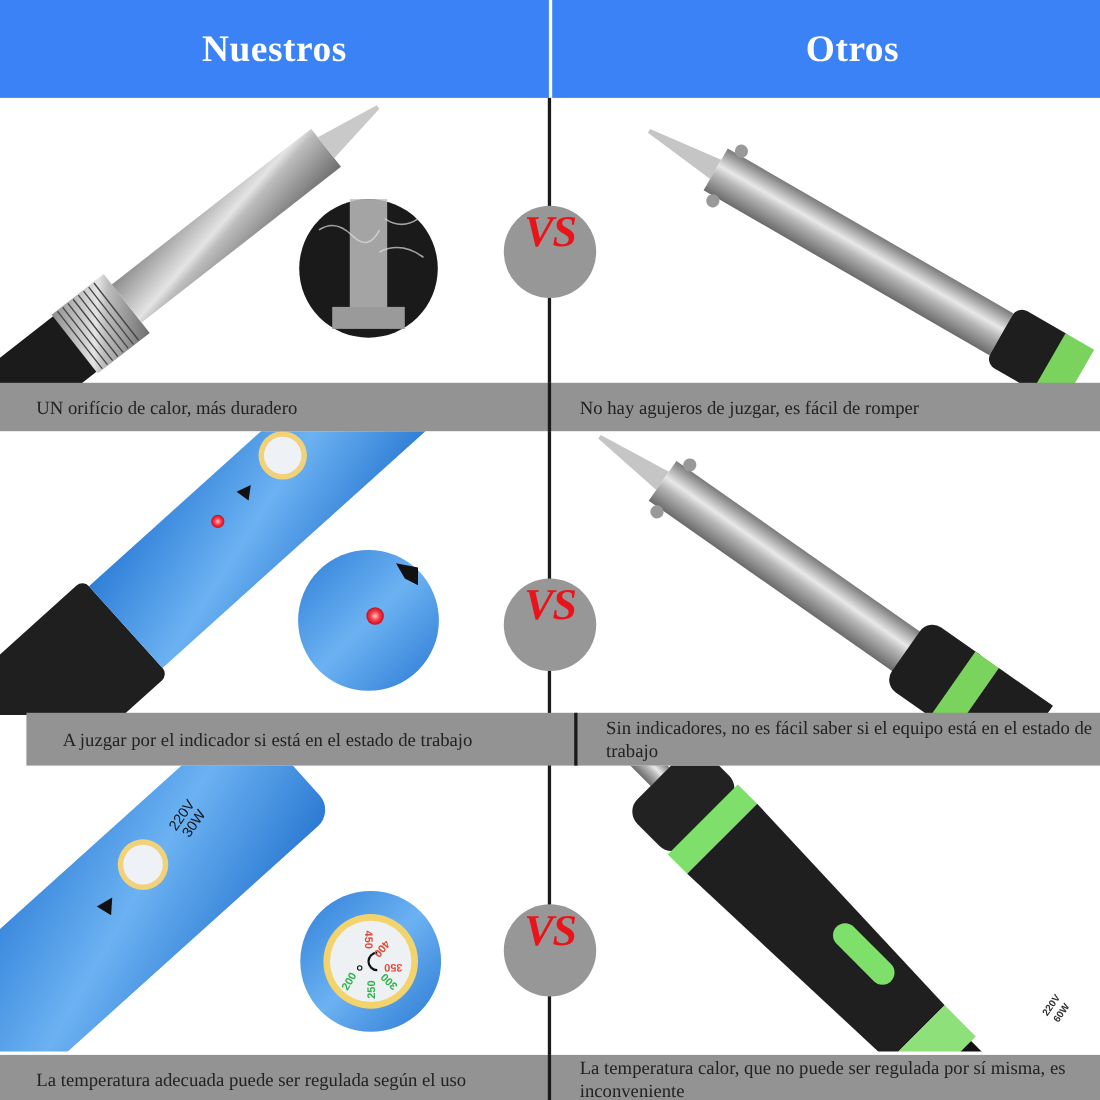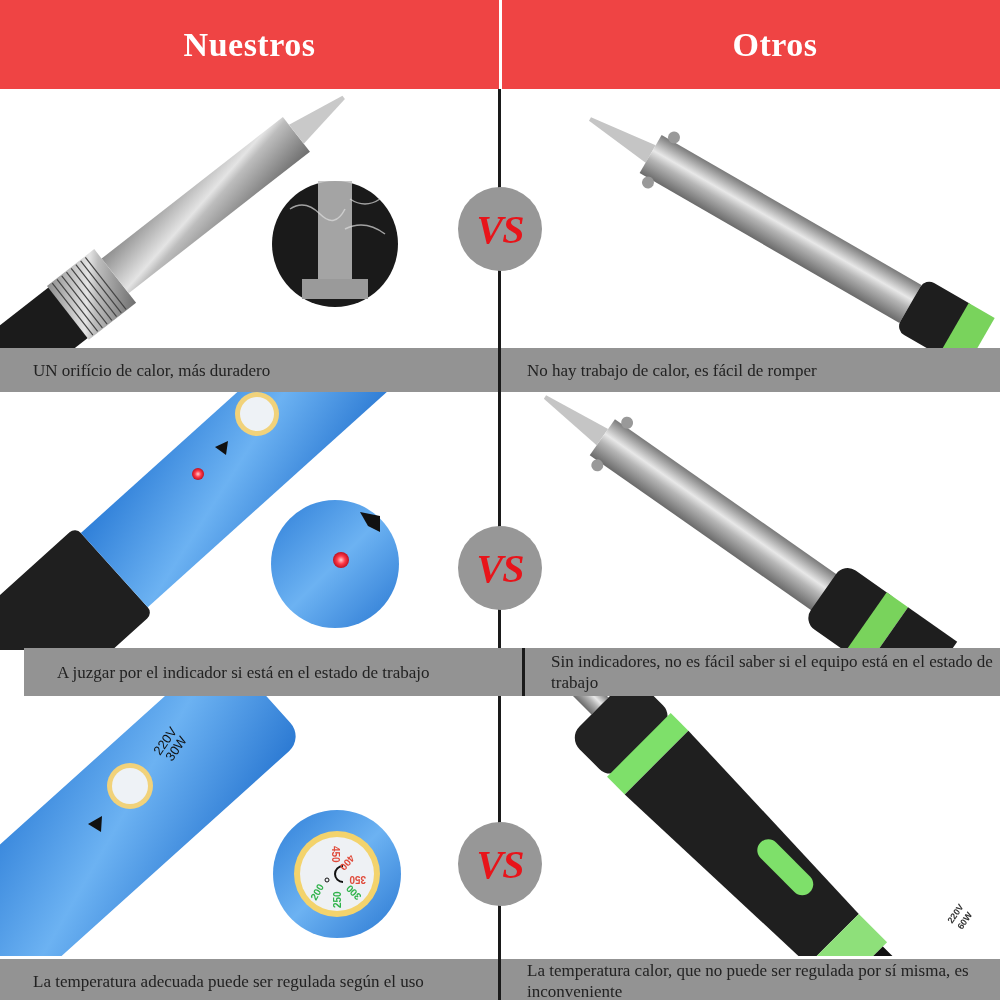--- a/index.html
+++ b/index.html
@@ -1,31 +1,31 @@
 <!DOCTYPE html>
 <html><head>
 <meta charset="utf-8">
 <style>
   *{box-sizing:border-box;margin:0;padding:0;}
   html,body{width:1000px;height:1000px;overflow:hidden;background:#fff;}
   body{position:relative;font-family:"Liberation Serif","DejaVu Serif",serif;}
-  .header{position:absolute;left:0;top:0;width:1000px;height:89px;background:#ef4444;}
+  .header{position:absolute;left:0;top:0;width:1000px;height:89px;background:#3b82f6;}
   .header .col{position:absolute;top:0;height:89px;display:flex;align-items:center;justify-content:center;color:#fff;font-weight:bold;font-size:34px;letter-spacing:0.5px;}
   .header .col.left{left:0;width:499px;}
   .header .col.right{left:526px;width:498px;}
   .header .divider{position:absolute;left:499px;top:0;width:3px;height:89px;background:#fff;}
   .vline{position:absolute;left:498px;top:89px;width:3px;height:911px;background:#1a1a1a;z-index:5;}
   .row{position:absolute;left:0;width:1000px;}
   .scene{position:absolute;left:0;top:0;width:1000px;overflow:hidden;}
   .caption{position:absolute;left:0;width:1000px;background:#939393;z-index:6;}
   .caption .txt{position:absolute;top:0;height:100%;display:flex;align-items:center;color:#222;font-size:17px;line-height:21px;}
   .caption .txt.left{left:33px;width:460px;}
   .caption .txt.right{left:527px;width:468px;}
   .caption .cdiv{position:absolute;left:498px;top:0;width:3px;height:100%;background:#1a1a1a;}
-  .vs{position:absolute;left:458px;width:84px;height:84px;border-radius:50%;background:#979797;z-index:7;display:flex;align-items:center;justify-content:center;}
+  .vs{position:absolute;left:458px;width:84px;height:84px;border-radius:50%;background:#979797;z-index:7;display:flex;justify-content:center;}
   .vs span{color:#e8141a;font-style:italic;font-weight:bold;font-size:40px;font-family:"Liberation Serif",serif;letter-spacing:-1px;}
   svg{position:absolute;overflow:visible;}
 </style>
 </head>
 <body>
 
 <div class="header">
   <div class="col left">Nuestros</div>
   <div class="divider"></div>
   <div class="col right">Otros</div>
@@ -86,21 +86,21 @@
         <rect x="420" y="-30" width="30" height="60" fill="#79d35c"></rect>
       </g>
     </svg>
   </div>
   <div class="vs" style="top:98px;">
       <span>VS</span>
     </div>
   <div class="caption" style="top:259px;height:44px;">
     <div class="txt left">UN orifício de calor, más duradero</div>
     <div class="cdiv"></div>
-    <div class="txt right">No hay trabajo de calor, es fácil de romper</div>
+    <div class="txt right">No hay agujeros de juzgar, es fácil de romper</div>
   </div>
 </div>
 
 <div class="row" style="top:392px;height:304px;">
   <div class="scene" style="height:258px;">
     <svg width="500" height="258" style="left:0;top:0;">
       <defs>
         <linearGradient id="blueA" x1="0" y1="0" x2="1" y2="1">
           <stop offset="0" stop-color="#2f7fd8"></stop>
             <stop offset="0.5" stop-color="#6cb2f2"></stop>

